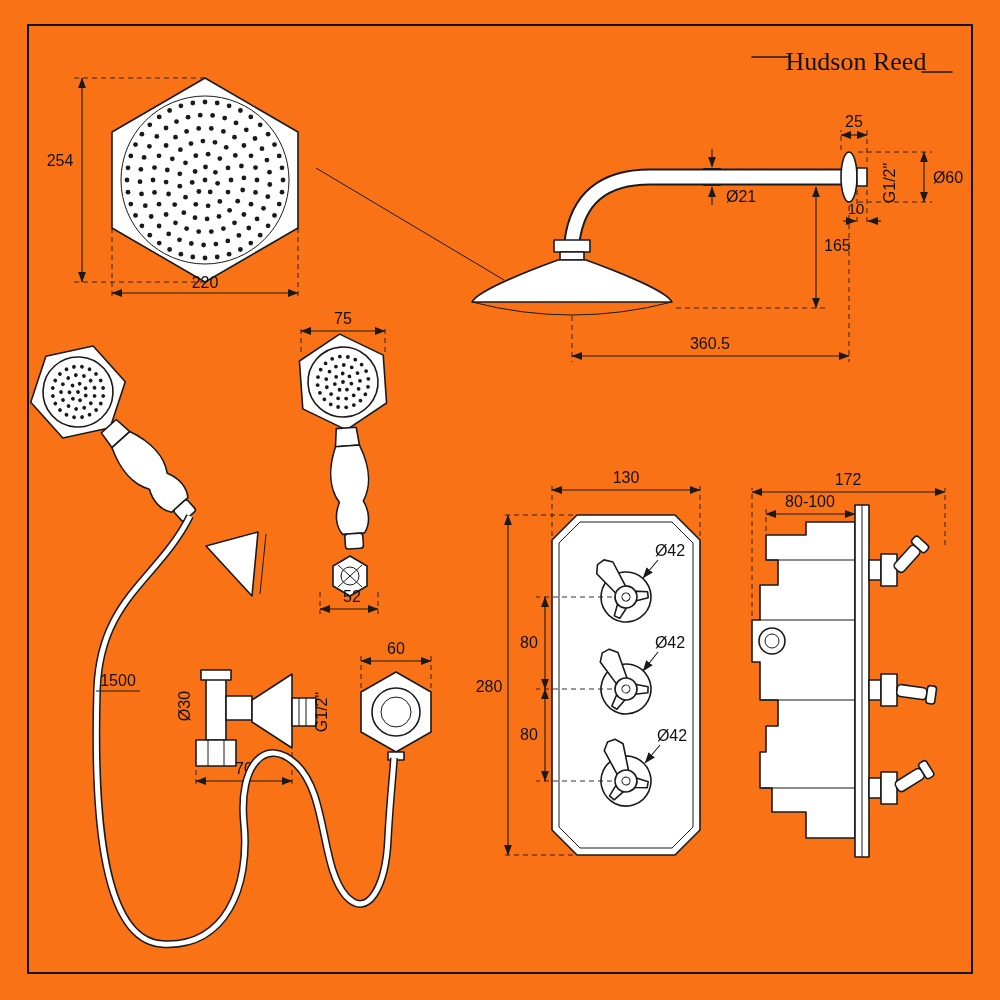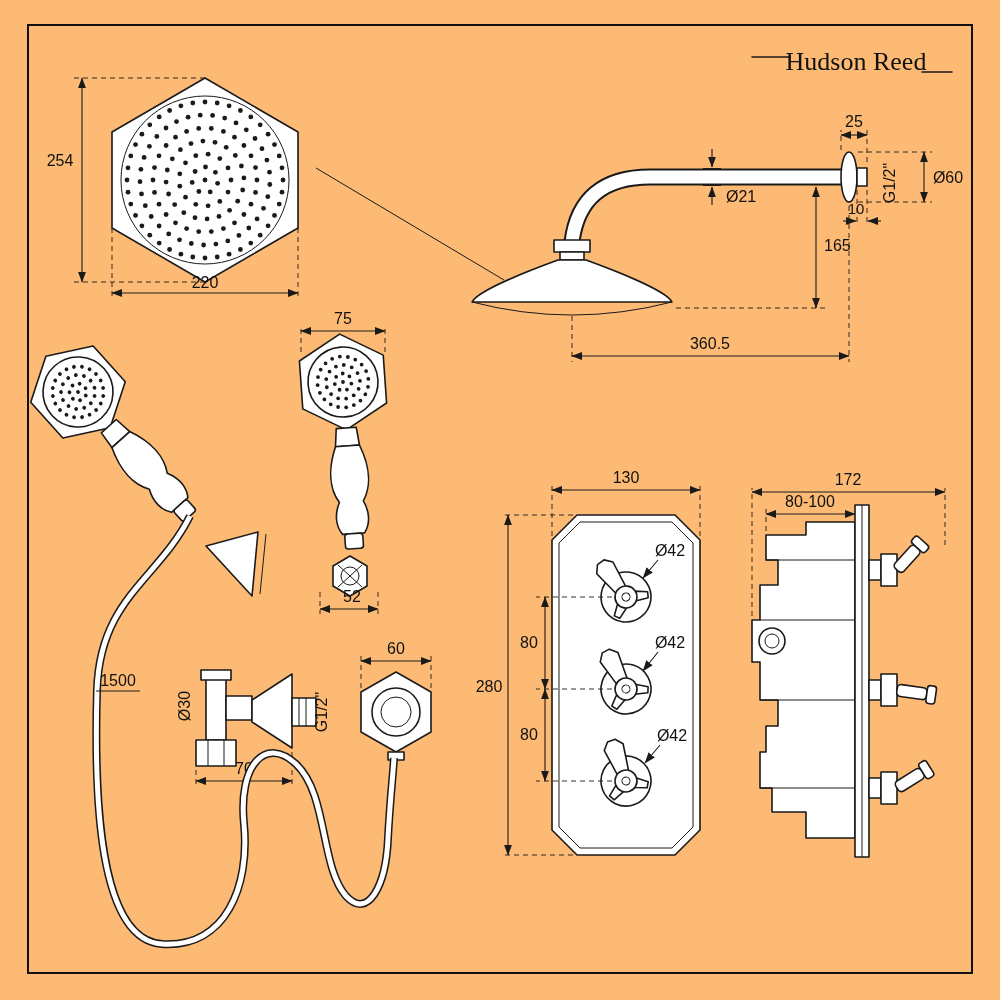--- a/index.html
+++ b/index.html
@@ -1,16 +1,16 @@
 <!DOCTYPE html>
 <html><head>
 <meta charset="utf-8">
 <style>
   html,body{margin:0;padding:0;background:#fff}
-  .sheet{width:1000px;height:1000px;position:relative;background:#fdba74;font-family:"Liberation Sans",sans-serif}
+  .sheet{width:1000px;height:1000px;position:relative;background:#f97316;font-family:"Liberation Sans",sans-serif}
   svg{display:block}
   .frame{fill:none;stroke:#111;stroke-width:2}
   .ln2{fill:#fff;stroke:#1a1a1a;stroke-width:1.6;stroke-linejoin:round}
   .lnf{fill:none;stroke:#1a1a1a;stroke-width:1.6;stroke-linejoin:round;stroke-linecap:round}
   .thin{fill:none;stroke:#1a1a1a;stroke-width:1}
   .dim{fill:none;stroke:#1a1a1a;stroke-width:1.1}
   .ext{fill:none;stroke:#1a1a1a;stroke-width:.9;stroke-dasharray:5 4}
   .dtxt{font-family:"Liberation Sans",sans-serif;font-size:16px;fill:#111}
   .small{font-size:15px}
   .brand{font-family:"Liberation Serif",serif;font-size:26px;fill:#111}

